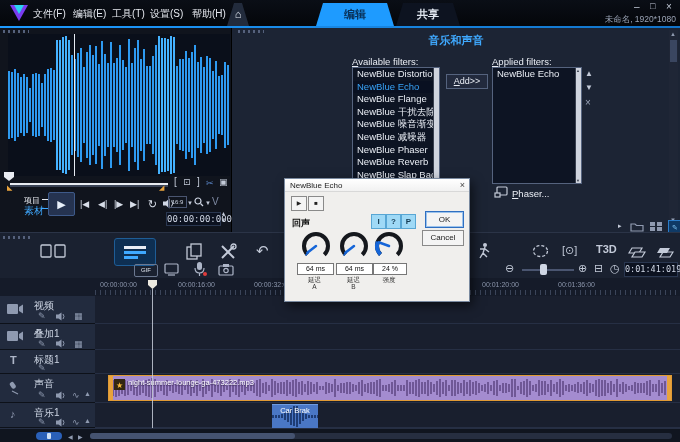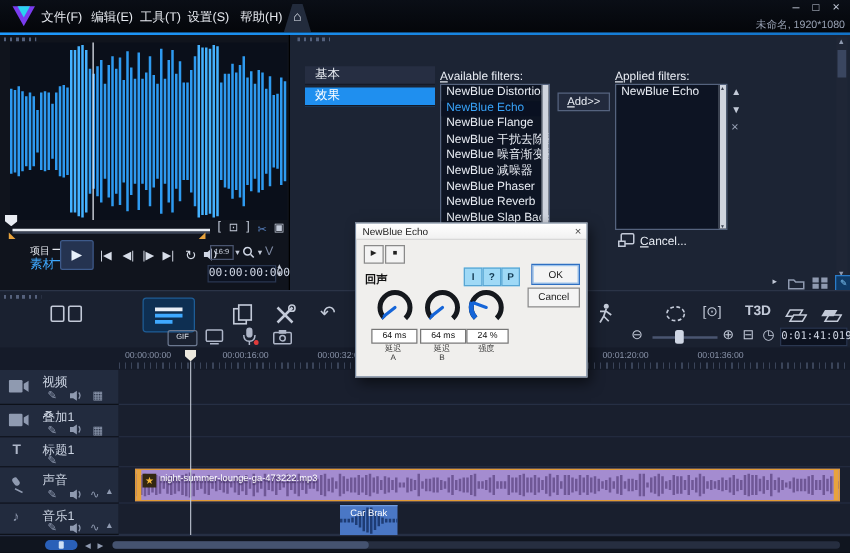--- a/index.html
+++ b/index.html
@@ -72,20 +72,26 @@
       <polygon points="6,2 16,2 11,11" fill="#2bd4f0"></polygon>
     </svg>
     <span class="abs menu-item" style="left:33px">文件(F)</span>
     <span class="abs menu-item" style="left:73px">编辑(E)</span>
     <span class="abs menu-item" style="left:112px">工具(T)</span>
     <span class="abs menu-item" style="left:150px">设置(S)</span>
     <span class="abs menu-item" style="left:192px">帮助(H)</span>
 
     <div class="abs tab" style="left:227px;width:22px;background:#222b3c">
       <span style="font-weight:normal">⌂</span>
+    </div>
+    <div class="abs tab active" style="left:316px;width:78px">
+      <span>编辑</span>
+    </div>
+    <div class="abs tab" style="left:396px;width:64px">
+      <span>共享</span>
     </div>
 
     <span class="abs ic" style="left:634px;top:2px;font-size:10px">–</span>
     <span class="abs ic" style="left:650px;top:2px;font-size:9px">□</span>
     <span class="abs ic" style="left:666px;top:2px;font-size:10px">×</span>
     <span class="abs" style="right:4px;top:14px;font-size:8.5px;color:#9aa3b5">未命名, 1920*1080</span>
   </div>
   <div class="abs" id="blueline"></div>
 
   <div class="abs" id="preview">
@@ -208,23 +214,22 @@
     <span class="abs" style="left:212px;top:168px;font-size:10px;color:#7f8aa3">V</span>
     <div class="abs tcbox" style="left:166px;top:184px;width:53px;height:12px;line-height:12px">
       <span>00:00:00:000</span>
     </div>
     <span class="abs ic" style="left:221px;top:183px;font-size:5px">▲</span>
     <span class="abs ic" style="left:221px;top:190px;font-size:5px">▼</span>
   </div>
 
   <div class="abs" id="panel">
     <div class="abs dots" style="left:6px;top:2px;width:26px"></div>
-
-    <div class="abs cat" style="top:25px"><span>基本</span></div>
-    <div class="abs cat active" style="top:42px"><span>效果</span></div>
+    <div class="abs" style="left:0;top:5px;width:448px;text-align:center;color:#3fa9ff;font-weight:bold;font-size:11px">音乐和声音</div>
+
 
     <span class="abs" style="left:120px;top:28px;font-size:9.5px;color:#e9edf4"><span class="accel">Available filters:</span></span>
     <div class="abs listbox" style="left:120px;top:39px;width:86px;height:115px">
       <div class="litem">NewBlue Distortion</div>
       <div class="litem sel">NewBlue Echo</div>
       <div class="litem">NewBlue Flange</div>
       <div class="litem">NewBlue 干扰去除器</div>
       <div class="litem">NewBlue 噪音渐变器</div>
       <div class="litem">NewBlue 减噪器</div>
       <div class="litem">NewBlue Phaser</div>
@@ -246,21 +251,21 @@
       </div>
     </div>
     <span class="abs ic" style="left:353px;top:42px;font-size:8px">▲</span>
     <span class="abs ic" style="left:353px;top:56px;font-size:8px">▼</span>
     <span class="abs" style="left:353px;top:69px;font-size:10px;color:#9aa4b8">×</span>
 
     <svg class="abs" style="left:262px;top:158px" width="14" height="12">
       <rect x="3" y="1" width="10" height="8" rx="1" fill="none" stroke="#c3cad8" stroke-width="1.2"></rect>
       <rect x="1" y="7" width="5" height="4" fill="#1c2434" stroke="#c3cad8" stroke-width="1.2"></rect>
     </svg>
-    <span class="abs" style="left:280px;top:160px;font-size:9.5px;color:#e9edf4"><span class="accel">Cancel...</span></span>
+    <span class="abs" style="left:280px;top:160px;font-size:9.5px;color:#e9edf4"><span class="accel">Phaser...</span></span>
 
     <div class="abs" style="left:437px;top:2px;width:9px;height:194px;background:#1f2636">
       <span style="position:absolute;left:1px;top:1px;font-size:6px;color:#8f9ab0">▲</span>
       <div style="position:absolute;left:1px;top:10px;width:7px;height:22px;background:#3a4660"></div>
       <span style="position:absolute;left:1px;bottom:1px;font-size:6px;color:#8f9ab0">▼</span>
     </div>
 
     <span class="abs ic" style="left:386px;top:194px;font-size:7px">▸</span>
     <svg class="abs" style="left:398px;top:193px" width="15" height="11">
       <path d="M1 3 L5 3 L6.5 4.5 L13 4.5 L13 10 L1 10 Z" fill="none" stroke="#8f9ab0" stroke-width="1.2"></path>

